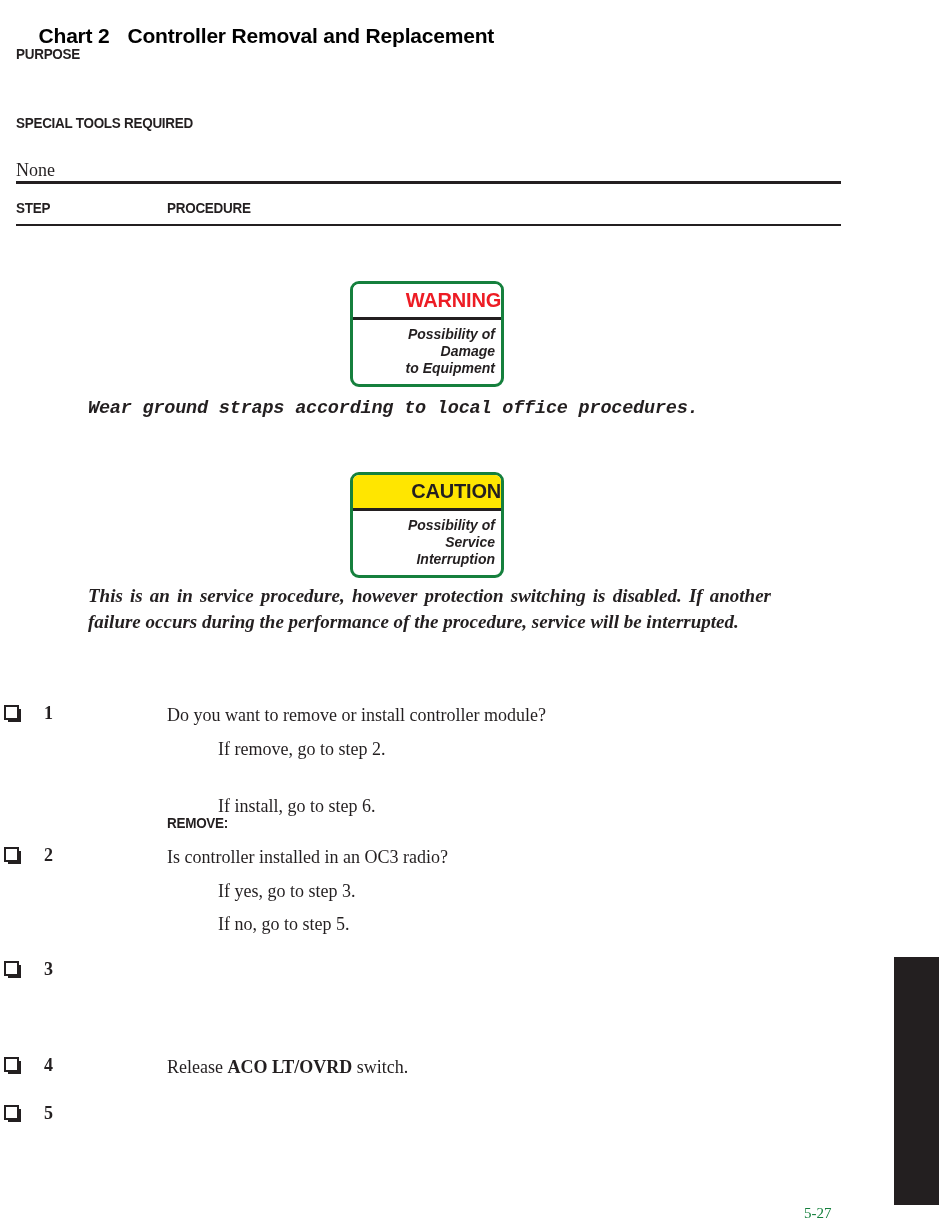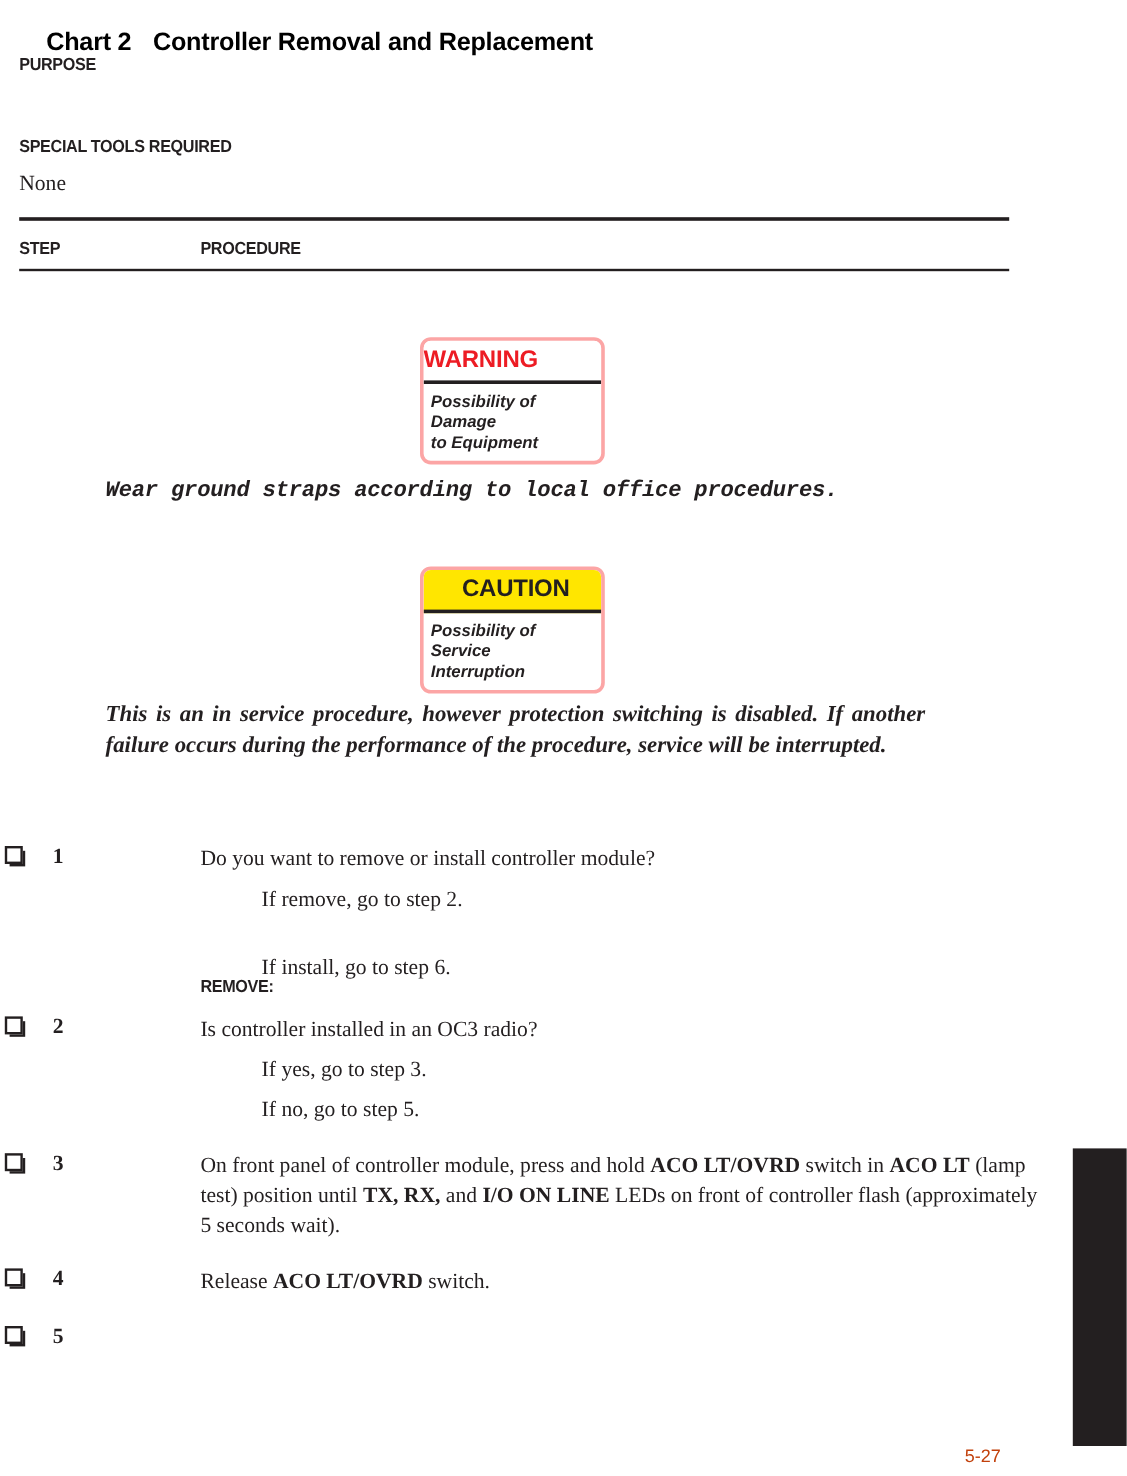--- a/index.html
+++ b/index.html
@@ -51,21 +51,21 @@
     position: absolute;
     left: 16px;
     font-family: "Liberation Serif", serif;
     font-size: 18px;
     color: #231f20;
   }
 
   #purpose-head { top: 46px; }
   #purpose-body { top: 73px; }
   #tools-head   { top: 115px; }
-  #tools-body   { top: 142px; }
+  #tools-body   { top: 160px; }
 
   
   .rule {
     position: absolute;
     left: 16px;
     width: 825px;
     background: #231f20;
   }
   #rule-top    { top: 181px; height: 3px; }
   #rule-bottom { top: 224px; height: 2px; }
@@ -83,25 +83,25 @@
   }
   #head-step { left: 16px; }
   #head-proc { left: 167px; }
 
   
   .alert {
     position: absolute;
     left: 350px;
     width: 154px;
     box-sizing: border-box;
-    border: 3px solid #fca5a5;
+    border: 3px solid #15803d;
     border-radius: 9px;
     background: #ffffff;
     overflow: hidden;
-    text-align: left;
+    text-align: right;
   }
   .alert-head {
     font-family: "Liberation Sans", sans-serif;
     font-weight: bold;
     font-size: 20px;
     letter-spacing: -0.2px;
     line-height: 28px;
     padding: 2px 0 3px 0;
     border-bottom: 3px solid #231f20;
   }
@@ -228,23 +228,23 @@
     left: 894px;
     top: 957px;
     width: 45px;
     height: 248px;
     background: #231f20;
   }
   #page-number {
     position: absolute;
     left: 804px;
     top: 1205px;
-    font-family: Liberation Sans, sans-serif;
+    font-family: Liberation Serif, serif;
     font-size: 15px;
-    color: #c2410c;
+    color: #15803d;
   }
 </style>
 </head>
 <body>
 
 <div class="page">
 
   <div class="chart-title">
     <span class="num">Chart 2</span><span>Controller Removal and Replacement</span>
   </div>
@@ -288,21 +288,20 @@
   <div class="label-sans" id="remove-label">REMOVE:</div>
 
   <div class="checkbox" id="step-2-box"></div>
   <div class="step-num" id="step-2-num">2</div>
   <div class="step-text" id="step-2-text">Is controller installed in an OC3 radio?</div>
   <div class="sub-text" id="sub-2a">If yes, go to step 3.</div>
   <div class="sub-text" id="sub-2b">If no, go to step 5.</div>
 
   <div class="checkbox" id="step-3-box"></div>
   <div class="step-num" id="step-3-num">3</div>
-  <div class="step-text" id="step-3-text">On front panel of controller module, press and hold <b>ACO LT/OVRD</b> switch in <b>ACO LT</b> (lamp test) position until <b>TX, RX,</b> and <b>I/O ON LINE</b> LEDs on front of controller flash (approximately 5 seconds wait).</div>
 
   <div class="checkbox" id="step-4-box"></div>
   <div class="step-num" id="step-4-num">4</div>
   <div class="step-text" id="step-4-text">Release <b>ACO LT/OVRD</b> switch.</div>
 
   <div class="checkbox" id="step-5-box"></div>
   <div class="step-num" id="step-5-num">5</div>
 
   <div id="thumb-tab"></div>
   <div id="page-number">5-27</div>

